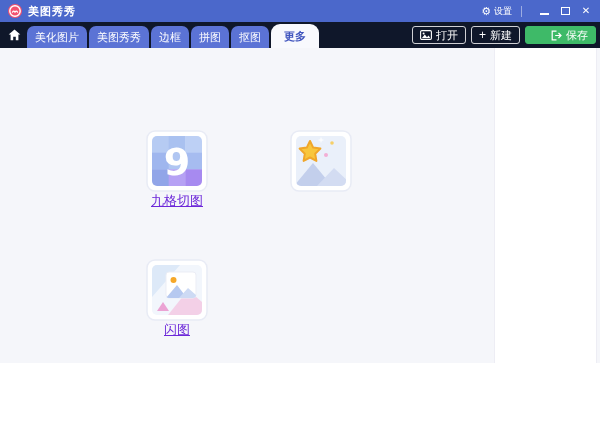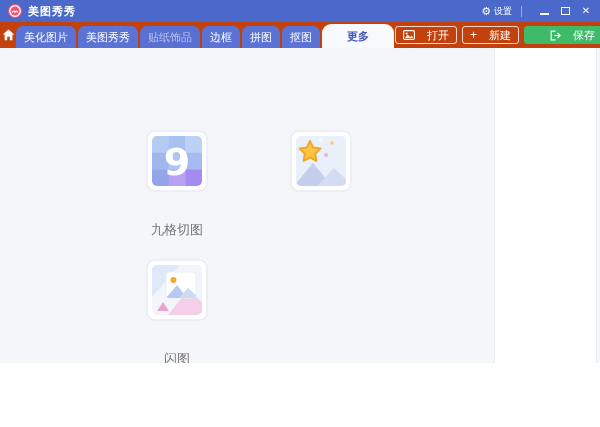--- a/index.html
+++ b/index.html
@@ -16,41 +16,41 @@
   .titlebar-right { margin-left:auto; display:flex; align-items:center; color:#fff; }
   .settings { display:flex; align-items:center; gap:3px; font-size:9px; color:#fff; cursor:default; }
   .gear { font-size:11px; line-height:1; }
   .tb-divider { width:1px; height:11px; background:rgba(255,255,255,.45); margin:0 9px; }
   .win-btn { width:16px; height:16px; display:flex; align-items:center; justify-content:center; margin-left:5px; }
   .min-glyph { width:9px; height:2px; background:#fff; margin-top:6px; }
   .max-glyph { width:9px; height:8px; border:1px solid #fff; }
   .close-glyph { font-size:10px; color:#fff; line-height:1; }
 
   
-  .tabbar { position:absolute; top:22px; left:0; right:0; height:26px; background:#c2410c;
+  .tabbar { position:absolute; top:22px; left:0; right:0; height:26px; background:#0f172a;
             display:flex; align-items:flex-end; padding-left:2px; }
   .home-tab { width:24px; height:26px; display:flex; align-items:center; justify-content:center; }
   .tab { height:22px; margin:0 1px; padding:0 8px; display:flex; align-items:center;
          border-radius:7px 7px 0 0; background:#5b73d5; color:#fff; font-size:11px; white-space:nowrap; cursor:default; }
   .tab.dimmed { color:rgba(255,255,255,.55); background:#5870d2; }
-  .tab.active { background:#f8f9fd; color:#4055be; height:24px; padding:0 25px; border-radius:9px 9px 0 0; font-weight:bold; }
+  .tab.active { background:#f8f9fd; color:#4055be; height:24px; padding:0 13px; border-radius:9px 9px 0 0; font-weight:bold; }
   .toolbar { margin-left:auto; align-self:center; display:flex; align-items:center; gap:5px; padding-right:4px; }
-  .btn { height:18px; display:flex; align-items:center; gap:12px; padding:0 7px; border-radius:3px;
+  .btn { height:18px; display:flex; align-items:center; gap:4px; padding:0 7px; border-radius:3px;
          font-size:11px; color:#fff; border:1px solid rgba(255,255,255,.8); background:transparent; white-space:nowrap; }
   .btn .plus { font-size:12px; line-height:1; }
   .btn.save { background:#3eba68; border-color:#3eba68;padding-left:24px; }
 
   
   .content { position:absolute; top:48px; left:0; width:600px; height:379px; background:#f5f6fa; }
   .right-panel { position:absolute; left:494px; top:0; width:103px; height:321px;
                  background:#ffffff; border:1px solid #ededf4; border-top:none; }
 
   .feature { position:absolute; width:62px; text-align:center; cursor:default; }
   .feature .icon-box { width:62px; height:62px; }
-  .feature .label { margin-top:29px; font-size:13px; color:#737373; white-space:nowrap; }
+  .feature .label { margin-top:0; font-size:13px; color:#6d28d9; white-space:nowrap;text-decoration:underline; }
   .f1 { left:146px; top:82px; }
   .f2 { left:290px; top:82px; }
   .f3 { left:146px; top:211px; }
 </style>
 </head>
 <body>
 
 <div class="window">
 
   <div class="titlebar">
@@ -80,21 +80,20 @@
   </div>
 
   <div class="tabbar">
     <span class="home-tab">
       <svg width="13" height="12" viewBox="0 0 13 12">
         <path d="M6.5 0.5 L12.3 5.6 H10.4 V11.3 H7.8 V7.8 H5.2 V11.3 H2.6 V5.6 H0.7 Z" fill="#fff"></path>
       </svg>
     </span>
     <span class="tab">美化图片</span>
     <span class="tab">美图秀秀</span>
-    <span class="tab dimmed">贴纸饰品</span>
     <span class="tab">边框</span>
     <span class="tab">拼图</span>
     <span class="tab">抠图</span>
     <span class="tab active">更多</span>
 
     <span class="toolbar">
       <button class="btn">
         <svg width="12" height="10" viewBox="0 0 12 10">
           <rect x="0.6" y="0.6" width="10.8" height="8.8" rx="1.2" fill="none" stroke="#fff" stroke-width="1.1"></rect>
           <circle cx="3.6" cy="3.4" r="1" fill="#fff"></circle>

